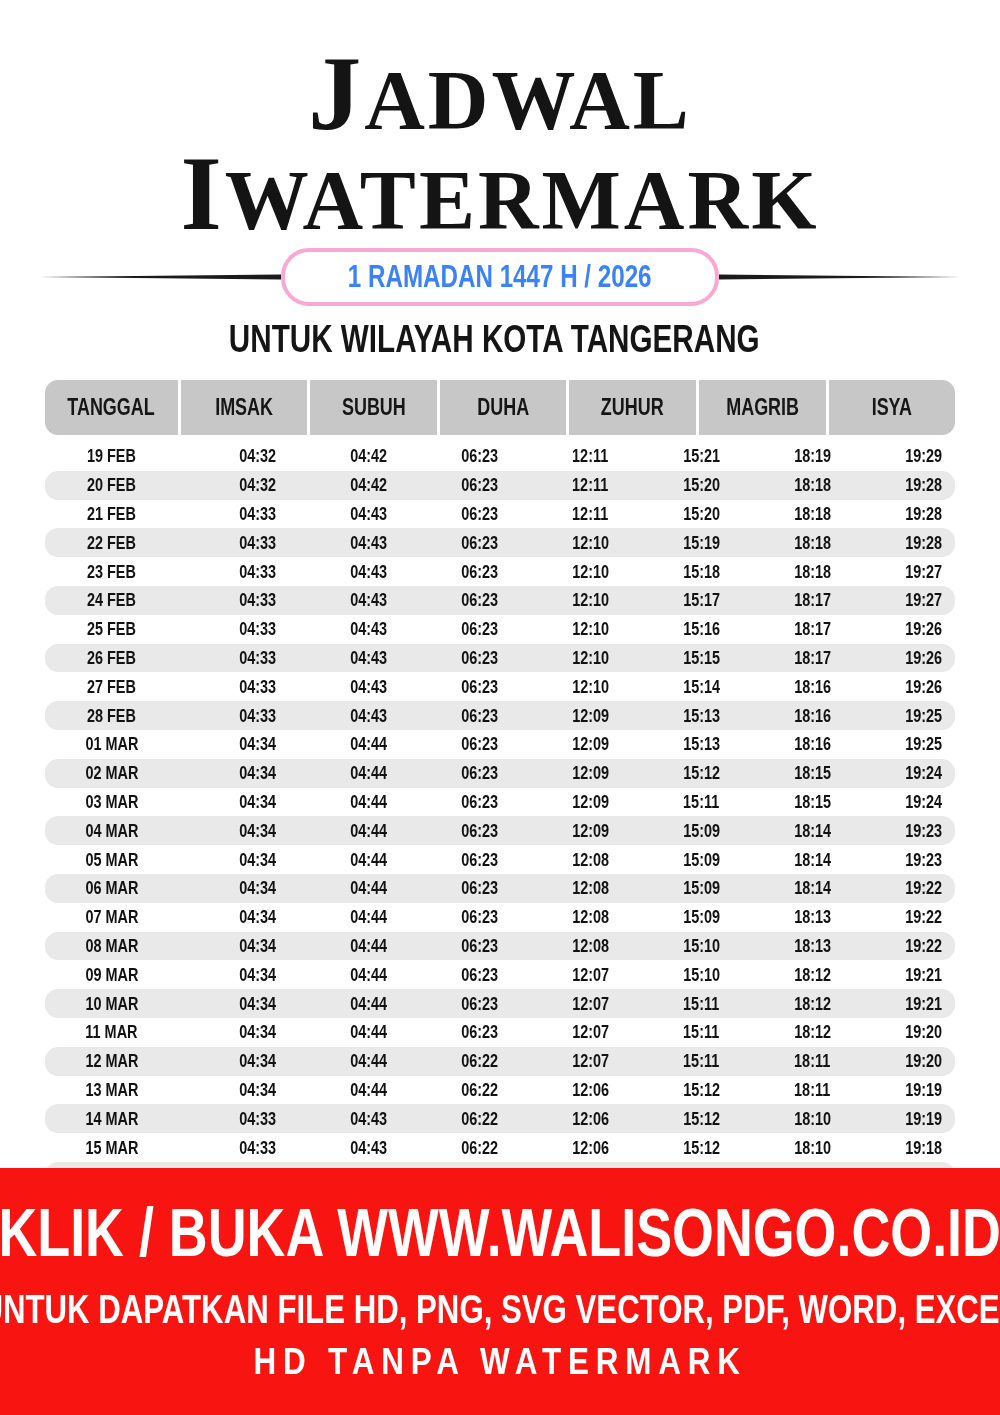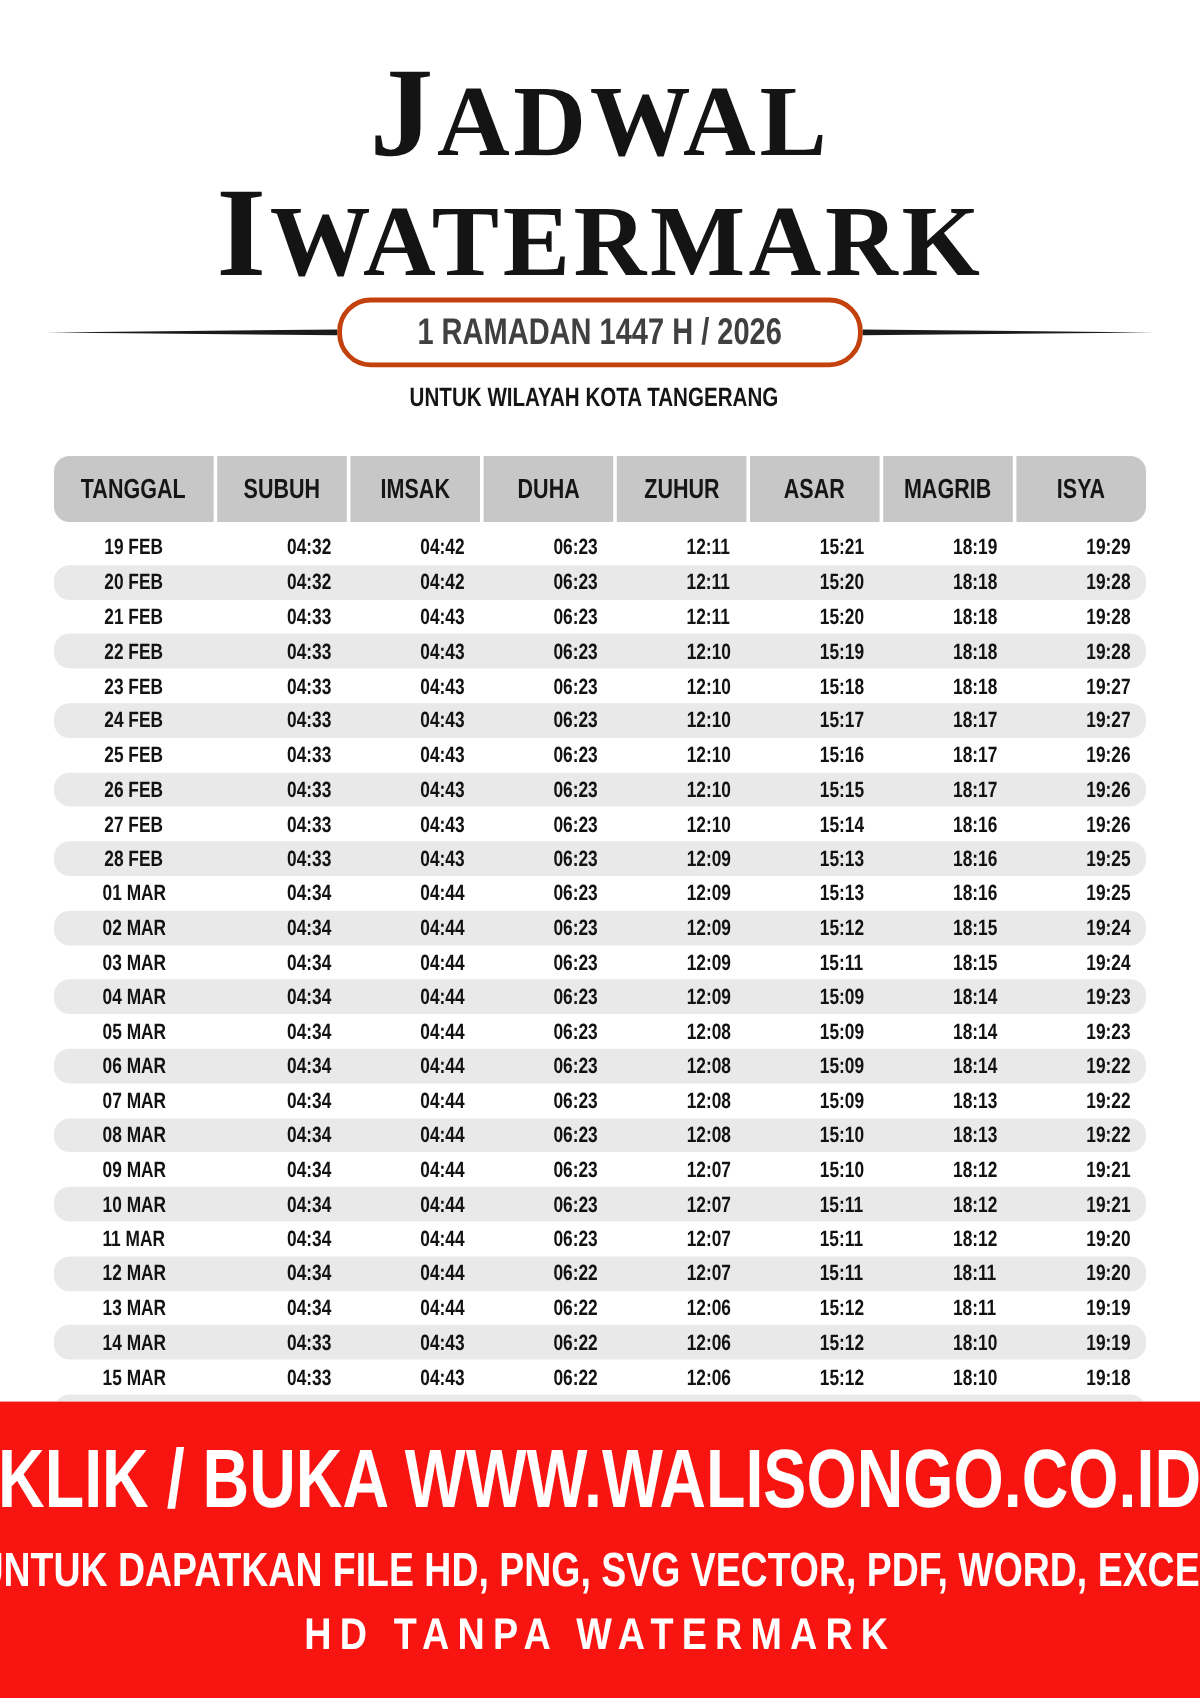--- a/index.html
+++ b/index.html
@@ -22,29 +22,29 @@
 
   
   .badge-row {
     position: absolute; top: 248px; left: 0; right: 0;
     display: flex; align-items: center; justify-content: center;
   }
   .tap-line { width: 242px; height: 6px; background: #1b1b1b; }
   .tap-line.left  { clip-path: polygon(0 50%, 100% 10%, 100% 90%); }
   .tap-line.right { clip-path: polygon(0 10%, 100% 50%, 0 90%); }
   .badge {
-    border: 4px solid #c2410c; border-radius: 28px; background: #ffffff;
+    border: 4px solid #f9a8d4; border-radius: 28px; background: #ffffff;
     padding: 7px 20px; display: inline-flex; align-items: center; justify-content: center;
-    font-weight: 700; font-size: 31px; color: #404040; white-space: nowrap; text-align: center;
+    font-weight: 700; font-size: 31px; color: #3b82f6; white-space: nowrap; text-align: center;
   }
 
   
   .subtitle {
     position: absolute; top: 318px; left: 0; right: 11px;
-    text-align: center; font-weight: 700; font-size: 22px; color: #151515;
+    text-align: center; font-weight: 700; font-size: 38px; color: #151515;
   }
 
   
   .cx { display: inline-block; transform: scaleX(0.78); transform-origin: 50% 50%; white-space: nowrap; }
 
   
   .table { position: absolute; top: 380px; left: 45px; width: 910px; }
   .thead { display: flex; gap: 3px; height: 55px; margin-bottom: 7px; }
   .th {
     flex: 1 1 0; background: #c7c7c7; color: #161616;
@@ -94,33 +94,30 @@
   </div>
 
   <div class="subtitle"><span class="cx">UNTUK WILAYAH KOTA TANGERANG</span></div>
 
   <div class="table">
     <div class="thead" id="thead">
         <div class="th">
           <span class="cx">TANGGAL</span>
         </div>
         <div class="th">
+          <span class="cx">IMSAK</span>
+        </div>
+        <div class="th">
           <span class="cx">SUBUH</span>
         </div>
         <div class="th">
-          <span class="cx">IMSAK</span>
-        </div>
-        <div class="th">
           <span class="cx">DUHA</span>
         </div>
         <div class="th">
           <span class="cx">ZUHUR</span>
-        </div>
-        <div class="th">
-          <span class="cx">ASAR</span>
         </div>
         <div class="th">
           <span class="cx">MAGRIB</span>
         </div>
         <div class="th">
           <span class="cx">ISYA</span>
         </div>
       </div>
     <div class="tbody" id="tbody">
         <div class="tr">

